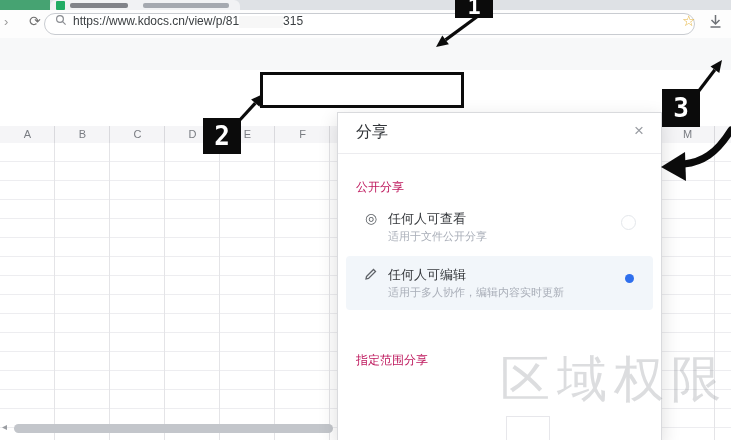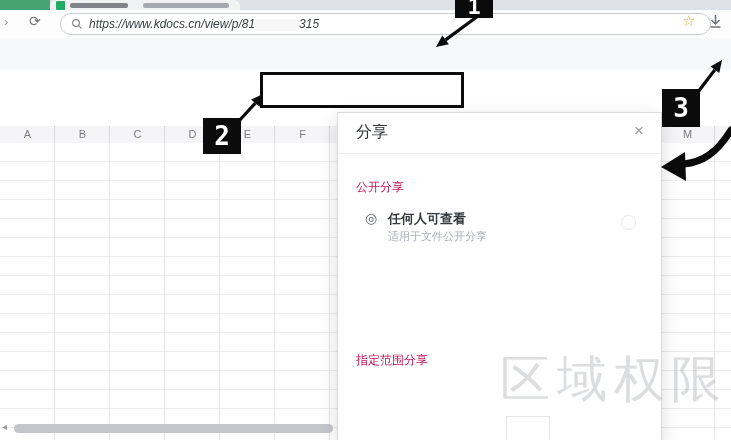--- a/index.html
+++ b/index.html
@@ -13,21 +13,21 @@
   #tab-active{left:50px;top:0;width:190px;height:10px;background:#f1f2f4;border-radius:6px 6px 0 0;}
   #favicon{left:56px;top:1px;width:9px;height:9px;background:#21ab64;border-radius:1px;}
   .tab-smudge{top:3px;height:5px;background:#6d7076;border-radius:2px;opacity:.85;}
   #smudge1{left:70px;width:58px;}
   #smudge2{left:143px;width:86px;background:#989ca3;}
 
   
   #addrbar{left:0;top:10px;width:731px;height:28px;background:#fdfdfd;border-bottom:1px solid #dadde1;}
   #fwd-ic{left:4px;top:4px;color:#9a9a9a;font-size:13px;}
   #reload-ic{left:29px;top:3px;color:#707070;font-size:14px;}
-  #urlbox{left:60px;top:3px;width:649px;height:20px;border:1px solid #c9ccd1;border-radius:12px;background:#fff;display:flex;align-items:center;font-style:italic;}
+  #urlbox{left:44px;top:3px;width:649px;height:20px;border:1px solid #c9ccd1;border-radius:12px;background:#fff;display:flex;}
   #url-search{margin:0 6px 0 10px;}
   #url-text{font-size:12px;color:#3c4043;white-space:nowrap;}
   #url-blur{display:inline-block;width:44px;height:12px;background:#f7f7f7;vertical-align:middle;}
   #bookmark-star{left:682px;top:2px;color:#e4b33c;font-size:15px;}
   #download-ic{left:708px;top:4px;}
 
   
   #menubar{left:0;top:38px;width:731px;height:32px;background:#f7f8f9;border-bottom:1px solid #e9eaec;}
   #app-logo{left:8px;top:44px;width:22px;height:22px;background:#21ab64;border-radius:4px;color:#fff;
     font-weight:bold;font-size:14px;text-align:center;line-height:22px;}
@@ -77,21 +77,21 @@
   #dlg-title{left:18px;top:9px;font-size:16px;color:#33363a;}
   #dlg-close{left:296px;top:8px;font-size:17px;color:#9a9da3;}
   #dlg-div{left:0;top:40px;width:323px;height:1px;background:#ececef;}
   .sect-hd{font-size:12px;color:#be185d;}
   #sect-public{left:18px;top:66px;}
   #sect-scoped{left:18px;top:203px;margin-top:36px;}
   .opt{left:8px;width:307px;height:48px;border-radius:4px;}
   #opt-0{top:90px;} #opt-1{top:143px;background:#f2f6fa;height:54px;} #opt-2{top:228px;}
   .opt-ic{position:absolute;left:17px;top:7px;width:16px;height:16px;color:#5f6368;font-size:14px;line-height:16px;text-align:center;}
   #opt-1 .opt-ic{top:10px;}
-  .opt-title{position:absolute;left:42px;top:7px;font-size:13px;color:#36393d;font-weight:700;}
+  .opt-title{position:absolute;left:42px;top:7px;font-size:13px;color:#36393d;font-weight:400;}
   #opt-1 .opt-title{top:10px;}
   .opt-sub{position:absolute;left:42px;top:26px;font-size:11px;color:#a9aeb8;white-space:nowrap;}
   #opt-1 .opt-sub{top:29px;}
   .radio-off{position:absolute;right:17px;top:12px;width:13px;height:13px;border:1.5px solid #e4e7eb;border-radius:50%;}
   .radio-on{position:absolute;right:19px;top:18px;width:9px;height:9px;background:#2f6fed;border-radius:50%;}
   #qr-partial{left:168px;top:303px;width:42px;height:25px;border:1px solid #e7e7eb;background:#fff;}
 
   
   #watermark{left:500px;top:346px;z-index:20;font-size:50px;letter-spacing:7px;
     color:rgba(138,142,150,.30);white-space:nowrap;pointer-events:none;}
@@ -204,20 +204,28 @@
     <div id="dlg-div" class="abs"></div>
     <div id="sect-public" class="abs sect-hd">公开分享</div>
 
     <div id="opt-0" class="abs opt">
       <span class="opt-ic">◎</span>
       <span class="opt-title">任何人可查看</span>
       <span class="opt-sub">适用于文件公开分享</span>
       <span class="radio-off"></span>
     </div>
 
+    <div id="opt-1" class="abs opt">
+      <svg class="opt-ic" width="16" height="16" viewBox="0 0 16 16">
+        <path d="M3.5 10.5 L10.5 3.5 L12.5 5.5 L5.5 12.5 L3 13 Z" fill="none" stroke="#5f6368" stroke-width="1.3"></path>
+      </svg>
+      <span class="opt-title">任何人可编辑</span>
+      <span class="opt-sub">适用于多人协作，编辑内容实时更新</span>
+      <span class="radio-on"></span>
+    </div>
 
     <div id="sect-scoped" class="abs sect-hd">指定范围分享</div>
 
 
     <div id="qr-partial" class="abs"></div>
   </div>
 
   <div id="watermark" class="abs">区域权限</div>
 
   <svg id="ann-svg" class="abs" width="731" height="440" viewBox="0 0 731 440">

